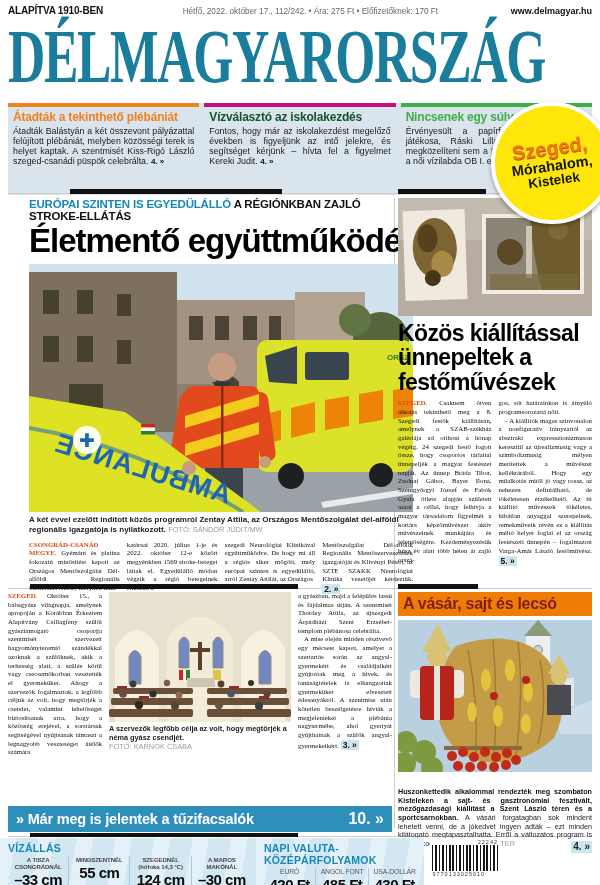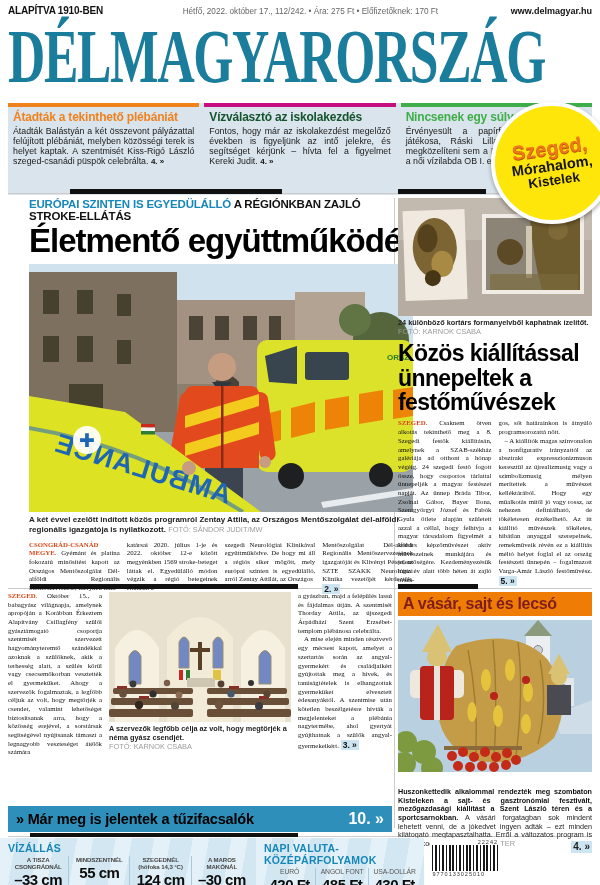--- a/index.html
+++ b/index.html
@@ -65,21 +65,21 @@
   
   .sil{position:absolute;top:592px;left:8px;width:384px;}
   .sil h2{margin:2px 0 7px 0;font-size:28px;line-height:1;letter-spacing:-0.8px;white-space:nowrap;}
   .body3{display:flex;gap:7px;}
   .body3 .c{width:94px;height:166px;overflow:hidden;}
   .body3 .mid{width:182px;}
   .body3 .photo{width:182px;height:130px;display:block;}
   .midcap{margin-top:2px;font-size:7.3px;}
   .bluebar{position:absolute;top:806px;left:8px;width:384px;height:26px;background:#2e8fba;
            display:flex;align-items:center;justify-content:space-between;padding:0 8px;box-sizing:border-box;}
-  .bluebar .txt{color:#000000;font-weight:bold;font-size:14.5px;letter-spacing:-0.2px;}
+  .bluebar .txt{color:#ffffff;font-weight:bold;font-size:14.5px;letter-spacing:-0.2px;}
   .bluebar .pg{color:#fff;font-weight:bold;font-size:16px;}
   
   .mkt{position:absolute;top:592px;left:398px;width:194px;}
   .banner{background:#ef7d05;color:#7f1d1d;font-weight:bold;font-size:16px;letter-spacing:-0.3px;
           height:24px;line-height:24px;padding:0 5px;margin-bottom:4px;}
   .mkt .photo{width:194px;height:152px;display:block;}
   .mktcap{margin-top:16px;font-size:7.2px;line-height:1.2;text-align:justify;color:#222;}
   .mktcap .b{font-weight:bold;color:#111;}
   .mkt .pageref{float:right;font-size:10px;margin-top:1px;}
   
@@ -252,23 +252,20 @@
         <ellipse cx="34" cy="80" rx="8" ry="8" fill="#463615"></ellipse>
       </g>
       <rect x="84" y="16" width="102" height="80" fill="#f0ece5"></rect>
       <rect x="88" y="20" width="94" height="72" fill="#8d8478"></rect>
       <path d="M132,20 h50 v72 h-38 q-9,-32 -12,-72z" fill="#6f5c2e"></path>
       <circle cx="160" cy="32" r="10" fill="#7d6a38"></circle>
       <circle cx="112" cy="54" r="13" fill="#5c4a26"></circle>
       <rect x="128" y="28" width="6" height="52" fill="#cfc7b2"></rect>
       <rect x="92" y="76" width="88" height="16" fill="#7a6a3a" opacity=".65"></rect>
     </svg>
-    <div class="cap">
-      <span>24 különböző kortárs formanyelvből kaphatnak ízelítőt.</span> <span class="credit">FOTÓ: KARNOK CSABA</span>
-    </div>
     <h2>Közös kiállítással ünnepeltek a festőművészek</h2>
     <div class="body2 bodytxt">
       <div class="c"><span class="loc">SZEGED.</span><span> Csaknem ötven alkotás tekinthető meg a 8. Szegedi festők kiállításán, amelynek a SZAB-székház galériája ad otthont a hónap végéig. 24 szegedi festő fogott össze, hogy csoportos tárlattal ünnepeljék a magyar festészet napját. Az ünnep Bráda Tibor, Zsolnai Gábor, Bayer Ilona, Szentgyörgyi József és Fabók Gyula ötlete alapján született azzal a céllal, hogy felhívja a magyar társadalom figyelmét a kortárs képzőművészet aktív művészeinek munkájára és jelentőségére. Kezdeményezésük húsz év alatt több héten át zajló orszá-</span></div>
       <div class="c">
         <div>gos, sőt határainkon is átnyúló programsorozattá nőtt.</div>
         <div class="p2"><span>– A kiállítók magas színvonalon a nonfiguratív irányzattól az absztrakt expresszionizmuson keresztül az újrealizmusig vagy a szimbolizmusig mélyen merítettek a művészet kelléktárából. Hogy egy műalkotás mitől jó vagy rossz, az nehezen definiálható, de tökéletesen érzékelhető. Az itt kiállító művészek tökéletes, hibátlan anyaggal szerepelnek, remekműveik révén ez a kiállítás méltó helyet foglal el az ország festészeti ünnepén – fogalmazott Varga-Amár László festőművész.</span> <span class="pageref">5. »</span></div>
       </div>
     </div>
   </div>
 

